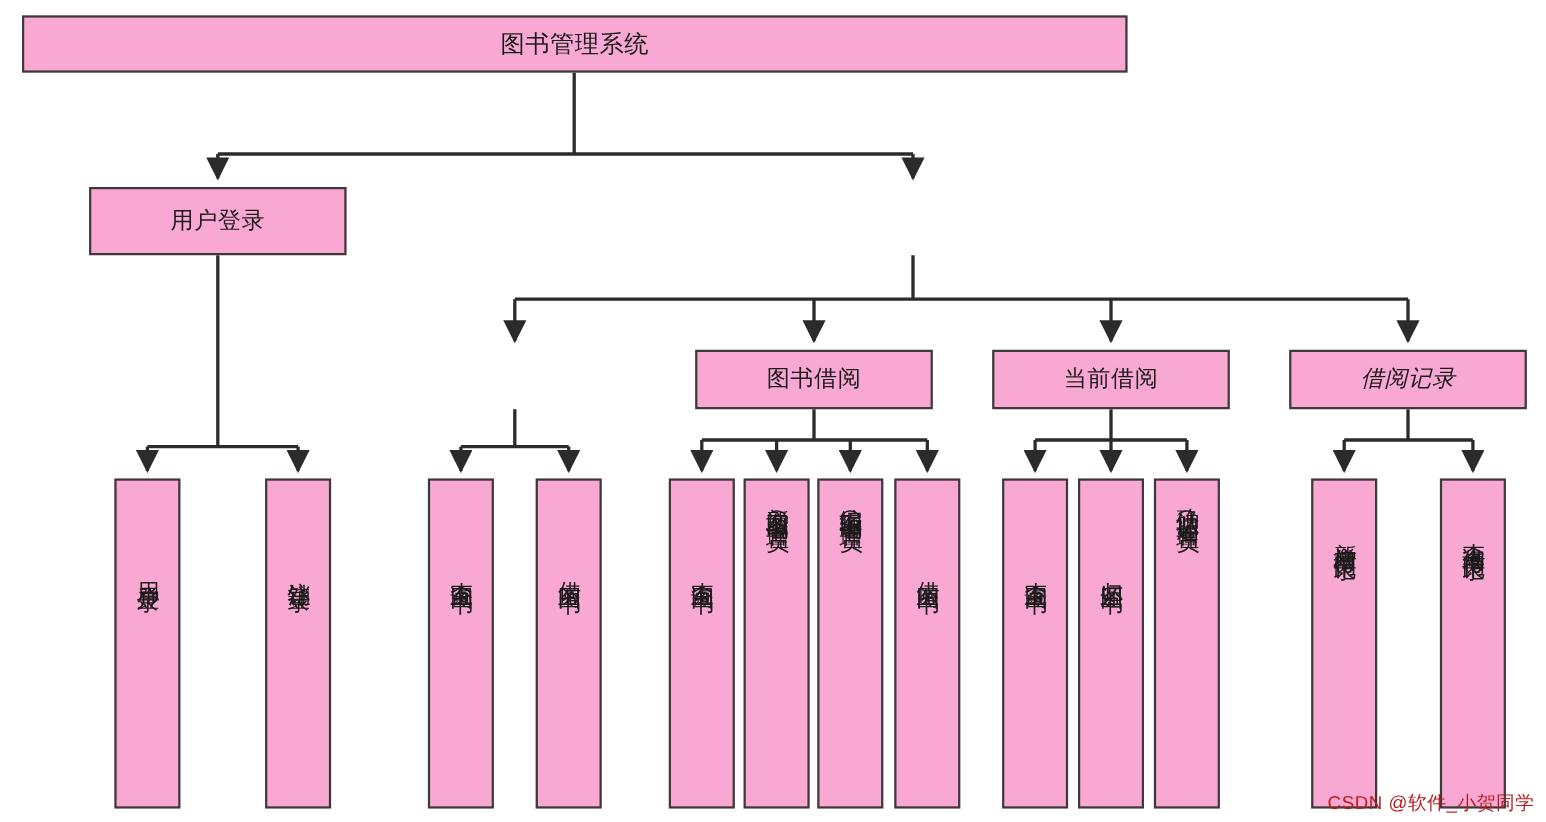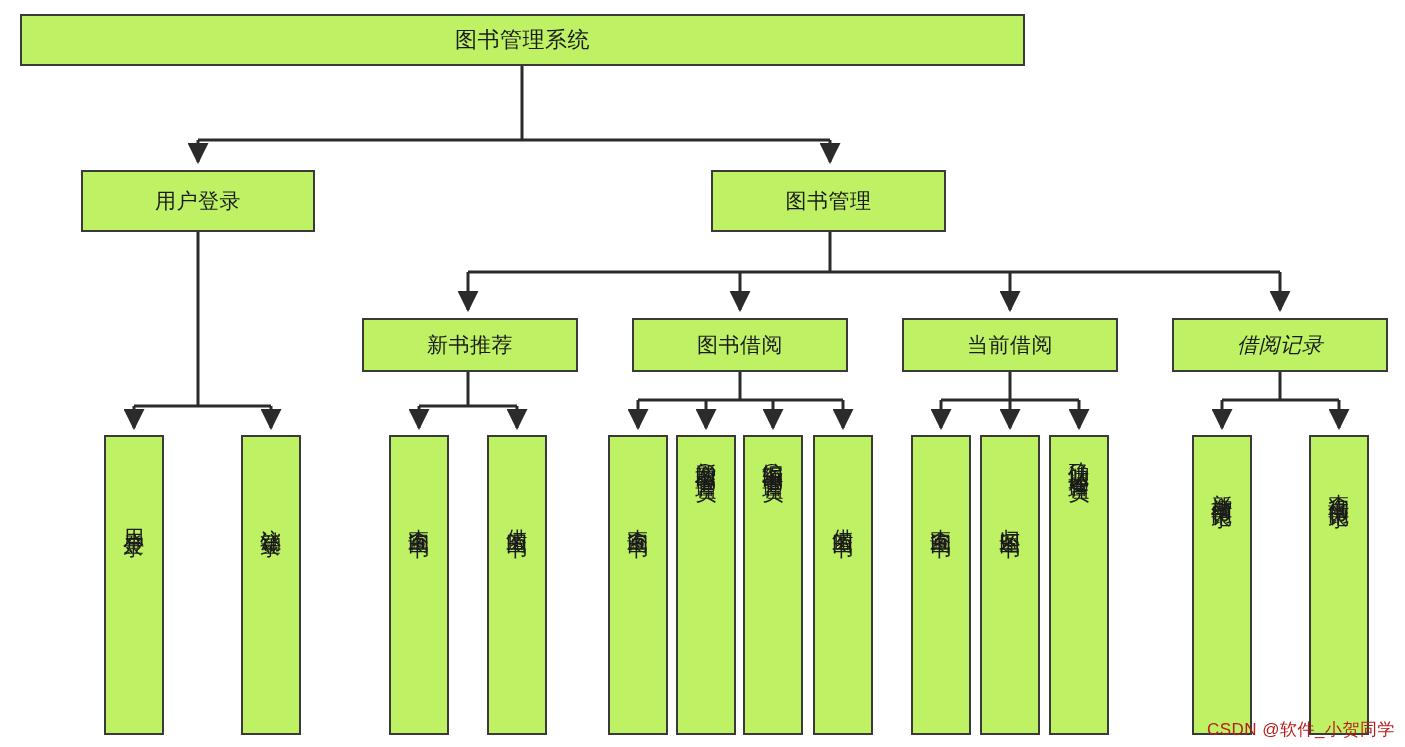--- a/index.html
+++ b/index.html
@@ -22,21 +22,21 @@
     position: absolute;
     left: 0;
     top: 0;
     width: 1405px;
     height: 747px;
     pointer-events: none;
   }
   .node {
     position: absolute;
     box-sizing: border-box;
-    background: #bef264;
+    background: #f9a8d4;
     border: 2px solid #3a3a3a;
     display: flex;
     align-items: center;
     justify-content: center;
     color: #1b1b1b;
     z-index: 2;
   }
   .node .lbl {
     display: block;
     text-align: center;
@@ -131,27 +131,21 @@
     </g>
   </svg>
 
   <div class="node horiz root" style="left:20px; top:14px; width:1005px; height:52px;">
     <span class="lbl">图书管理系统</span>
   </div>
 
   <div class="node horiz" style="left:81px; top:170px; width:234px; height:62px;">
     <span class="lbl">用户登录</span>
   </div>
-  <div class="node horiz" style="left:711px; top:170px; width:235px; height:62px;">
-    <span class="lbl">图书管理</span>
-  </div>
-
-  <div class="node horiz" style="left:362px; top:318px; width:216px; height:54px;">
-    <span class="lbl">新书推荐</span>
-  </div>
+
   <div class="node horiz" style="left:632px; top:318px; width:216px; height:54px;">
     <span class="lbl">图书借阅</span>
   </div>
   <div class="node horiz" style="left:902px; top:318px; width:216px; height:54px;">
     <span class="lbl">当前借阅</span>
   </div>
   <div class="node horiz" style="left:1172px; top:318px; width:216px; height:54px;font-style:italic;">
     <span class="lbl">借阅记录</span>
   </div>
 

